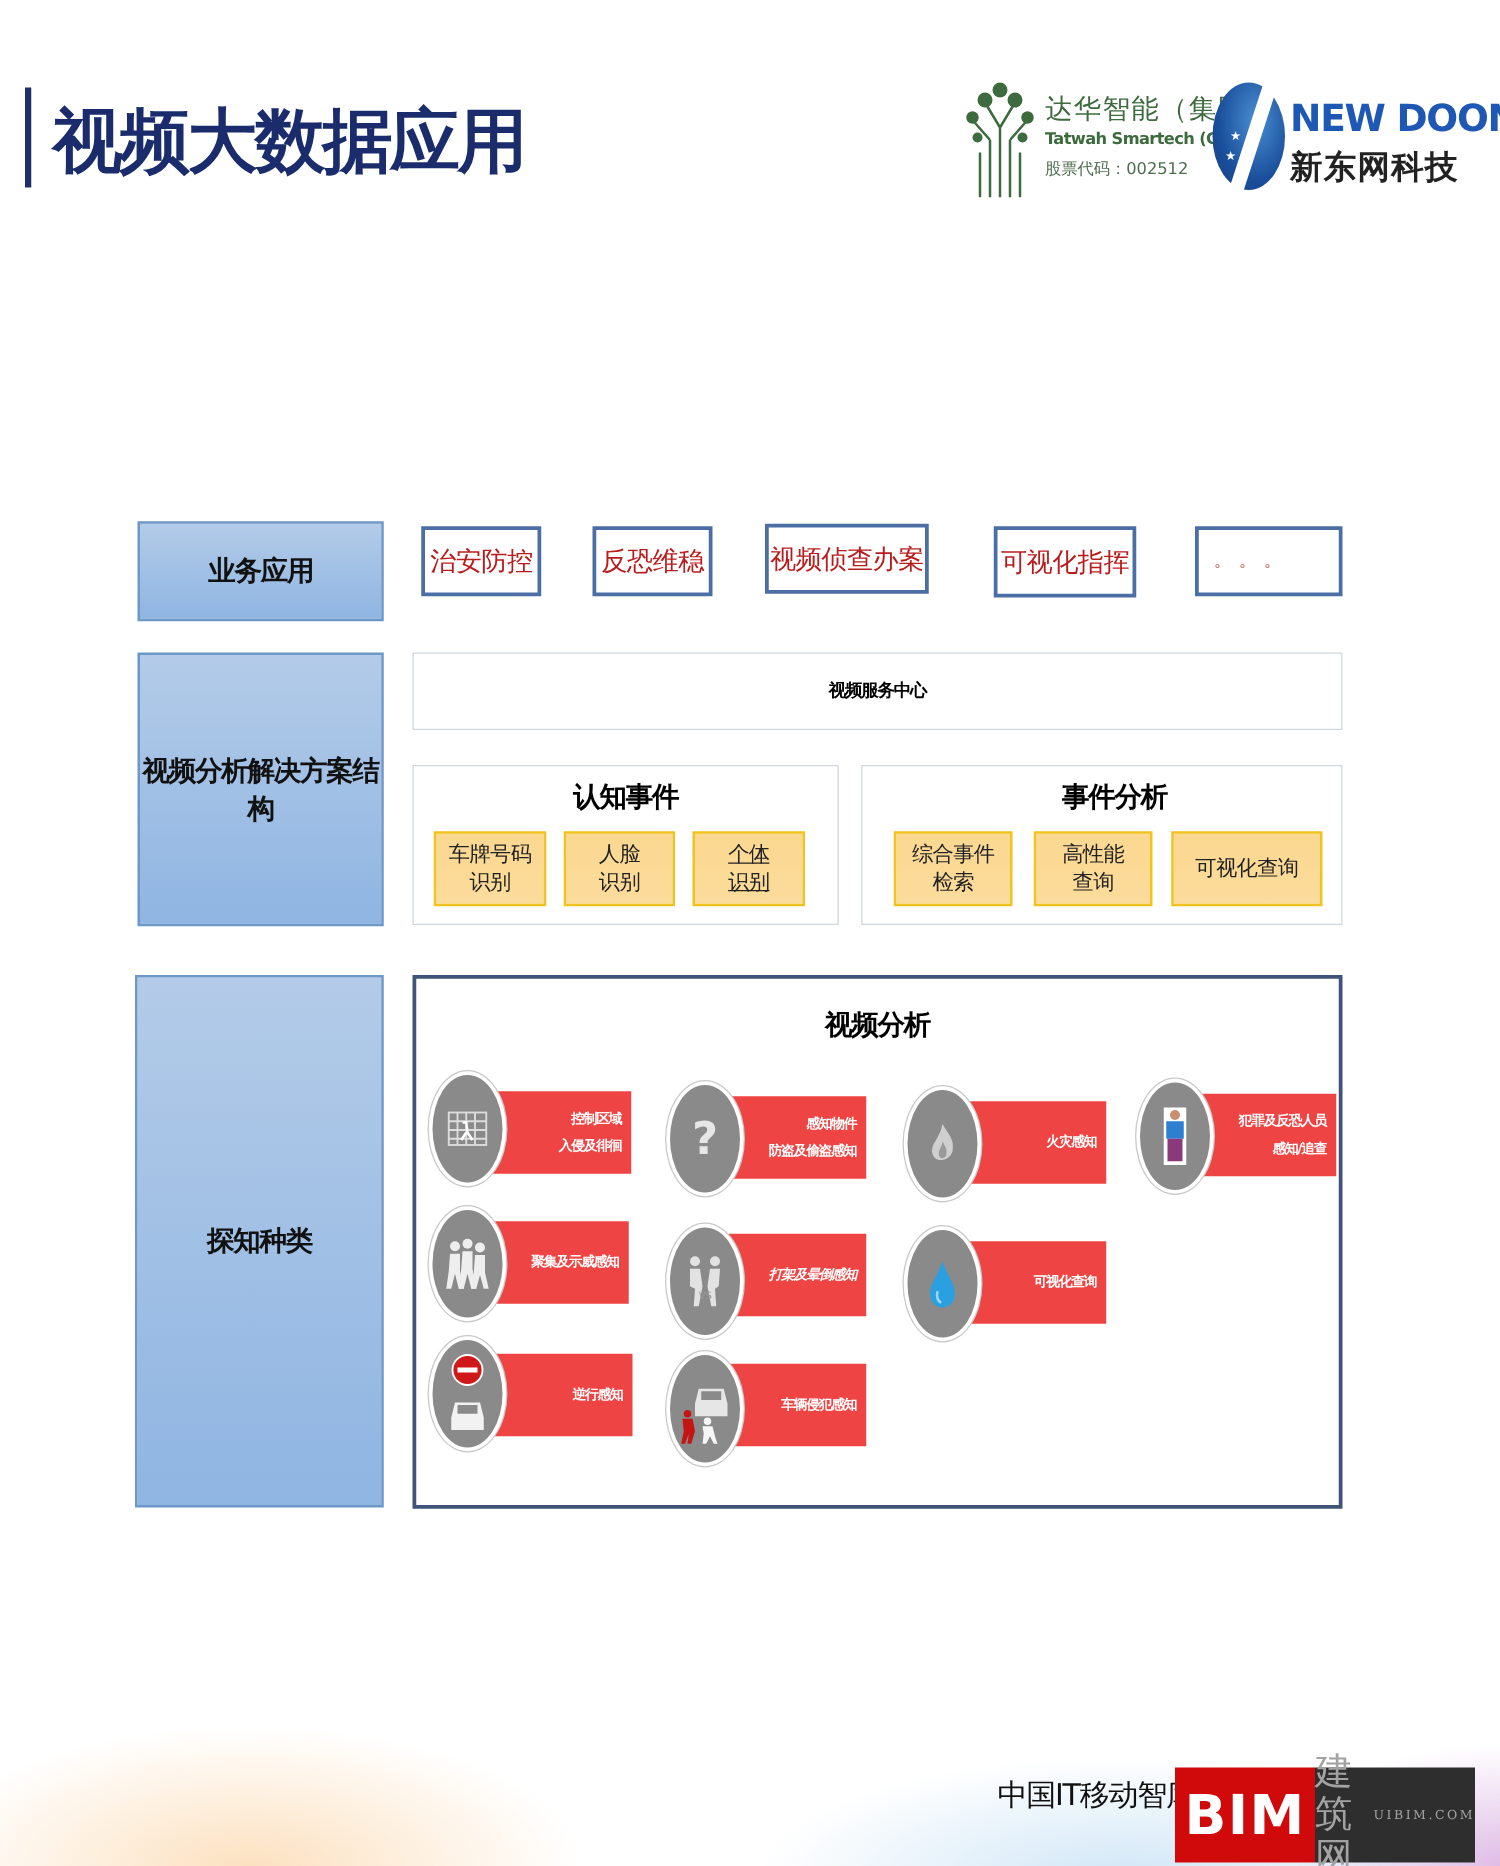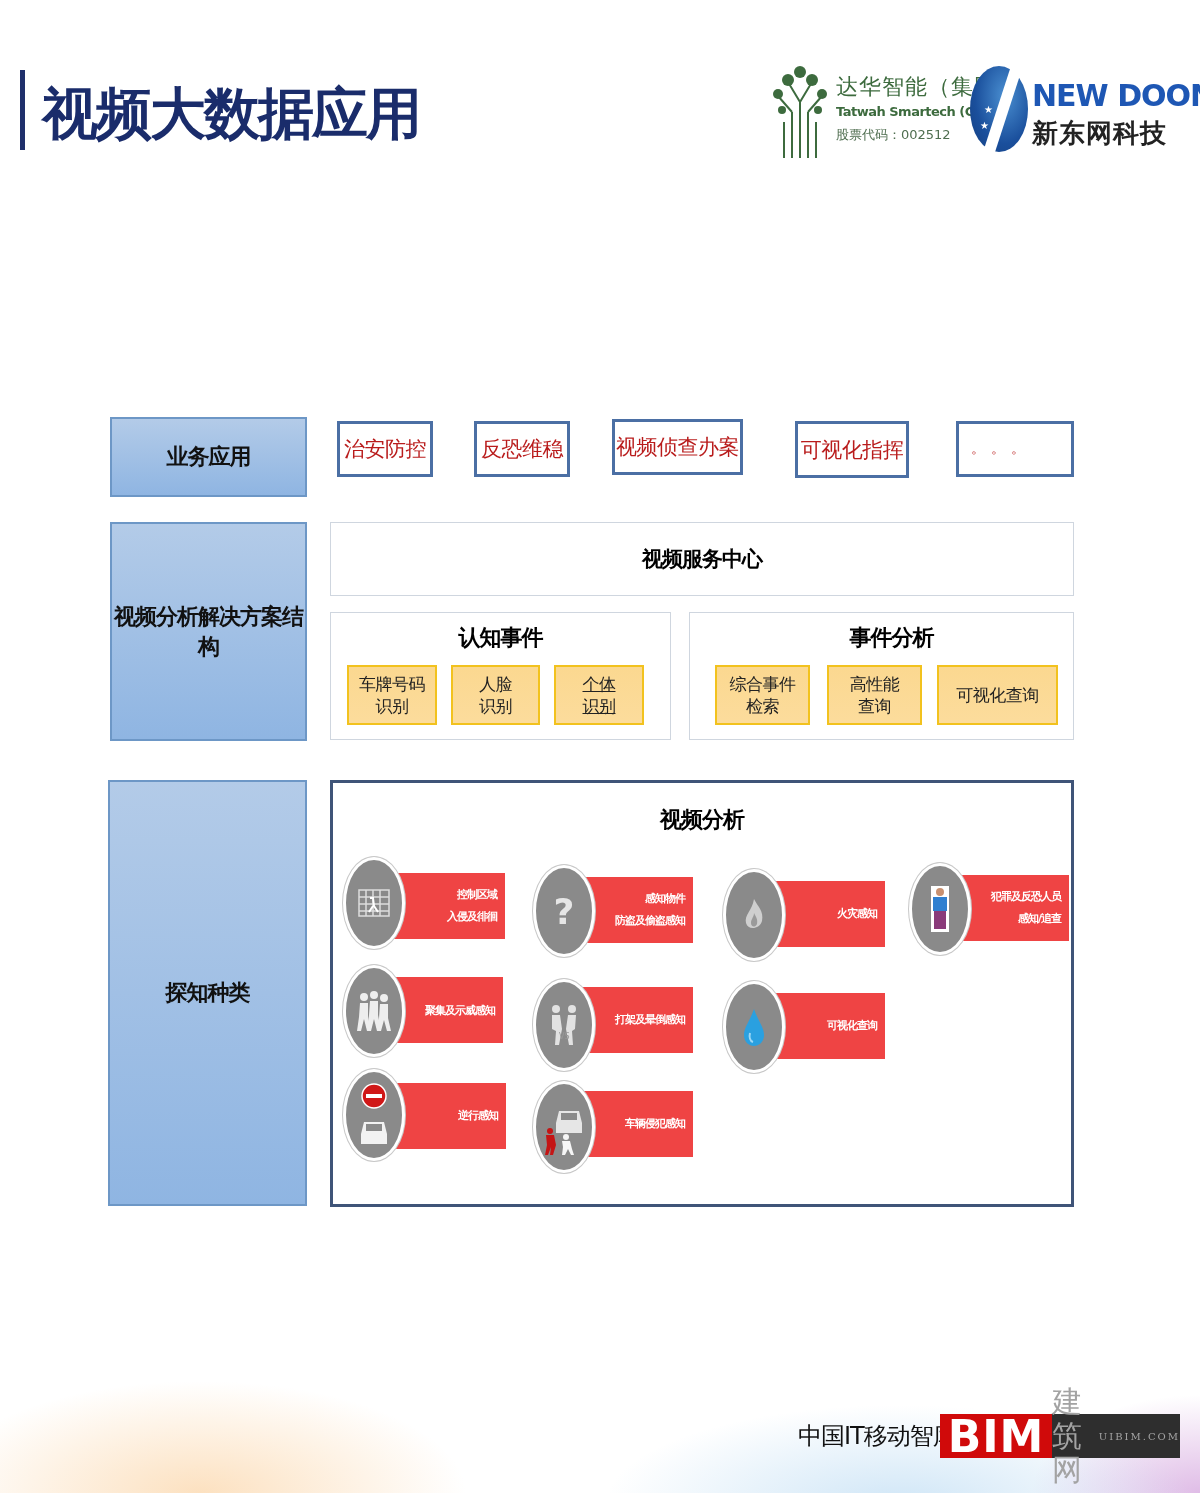--- a/index.html
+++ b/index.html
@@ -36,43 +36,43 @@
   .cat-box { position: absolute; border: 2px solid #6d97c6;
     background: linear-gradient(to bottom, #b3cbe8, #8fb5e2);
     display: flex; align-items: center; justify-content: center;
     font-weight: bold; font-size: 22px; letter-spacing: -1px; color: #111; text-align: center; }
 
   
   .app-box { position: absolute; border: 3px solid #4b6fa4; background: #fff;
     display: flex; align-items: center; justify-content: center; font-size: 21px; color: #b91c1c; white-space: nowrap; letter-spacing: -0.5px; }
   .app-box.dots { justify-content: flex-start; padding-left: 12px; font-size: 14px; letter-spacing: 6px; }
 
-  .service-center { position: absolute; left: 330px; top: 522px; width: 744px; height: 74px;
+  .service-center { position: absolute; left: 330px; top: 522px; width: 744px; height: 62px;
     border: 1px solid #cfd6df; background: #fff; display: flex; align-items: center; justify-content: center;
-    font-weight: bold; font-size: 21px; letter-spacing: -1px; }
+    font-weight: bold; font-size: 14px; letter-spacing: -1px; }
 
   .panel { position: absolute; border: 1px solid #cfd6df; background: #fff; }
   .panel-title { position: absolute; left: 0; right: 0; top: 10px; text-align: center; font-weight: bold; font-size: 22px; letter-spacing: -1px; }
   .chip { position: absolute; top: 52px; height: 60px; border: 2px solid #f2c21e;
     background: linear-gradient(to bottom, #fbd890, #fcdc9c); display: flex; align-items: center; justify-content: center;
     text-align: center; font-size: 17px; line-height: 22px; color: #222; white-space: pre-line; letter-spacing: -0.5px; }
 
   .analysis-frame { position: absolute; left: 330px; top: 780px; width: 744px; height: 427px; border: 3px solid #3f5478; background: #fff; }
   .analysis-title { position: absolute; left: 0; right: 0; top: 22px; text-align: center; font-weight: bold; font-size: 22px; letter-spacing: -1px; }
 
   .sense-item { position: absolute; width: 170px; height: 100px; }
   .sense-bar { position: absolute; left: 50px; height: 66px; width: 112px; background: #ef4444;
     color: #fff; font-weight: bold; font-size: 11px; line-height: 22px; text-align: right;
     padding-right: 8px; display: flex; align-items: center; justify-content: flex-end; white-space: pre-line; letter-spacing: -1px; }
   .sense-circle { position: absolute; left: 0; width: 62px; height: 92px; border-radius: 50%;
     background: #8a8a8a; border: 3px solid #fff; box-shadow: 0 0 0 1px #c8c8c8;
     display: flex; align-items: center; justify-content: center; }
 
   .footer-text { position: absolute; left: 798px; top: 1420px; font-size: 24px; color: #111; letter-spacing: -1px; white-space: nowrap; }
-  .bim-logo { position: absolute; left: 940px; top: 1414px; width: 240px; height: 44px; display: flex; }
+  .bim-logo { position: absolute; left: 940px; top: 1414px; width: 240px; height: 76px; display: flex; }
   .bim-red { width: 112px; background: #d00a0a; color: #fff; font-weight: bold; font-size: 44px; display: flex; align-items: center; justify-content: center; letter-spacing: 1px; }
   .bim-dark { flex: 1; background: #2e2e2e; color: #a3a3a3; display: flex; flex-direction: row; align-items: center; justify-content: center; }
   .bim-cn { font-family: "DejaVu Serif", serif; font-size: 30px; line-height: 34px; letter-spacing: 2px; }
   .bim-url { font-family: "DejaVu Serif", serif; font-size: 10px; letter-spacing: 2px; }
 </style>
 </head>
 <body>
 
 <div class="bottom-glow"></div>
 
@@ -217,21 +217,21 @@
             <circle cx="30" cy="9" r="4"></circle>
             <path d="M6 14 h8 v14 l3 14 h-4 l-3 -12 l-3 12 h-4 l2 -14 z"></path>
             <path d="M16 12 h8 v14 l3 16 h-4 l-3 -12 l-3 12 h-4 l2 -16 z"></path>
             <path d="M26 15 h8 v14 l3 13 h-4 l-3 -11 l-3 11 h-4 l2 -13 z"></path>
           </g>
         </svg>
     </div>
   </div>
 
   <div class="sense-item" style="left:200px;top:196px;">
-    <div class="sense-bar" style="top:8px;width:110px;">打架及晕倒感知</div>
+    <div class="sense-bar" style="top:8px;width:110px;font-style:italic;">打架及晕倒感知</div>
     <div class="sense-circle" style="top:0;">
       <svg width="38" height="44" viewBox="0 0 38 44">
           <g fill="#e2e2e2">
             <circle cx="11" cy="6" r="4"></circle>
             <circle cx="27" cy="6" r="4"></circle>
             <path d="M7 12 h8 l2 14 l-3 16 h-4 l1 -14 l-4 -2 z"></path>
             <path d="M23 12 h8 l-1 14 l-3 2 l1 14 h-4 l-3 -16 z"></path>
           </g>
           <text x="14" y="36" font-size="8" fill="#999" font-family="DejaVu Sans, sans-serif">VS</text>
         </svg>

